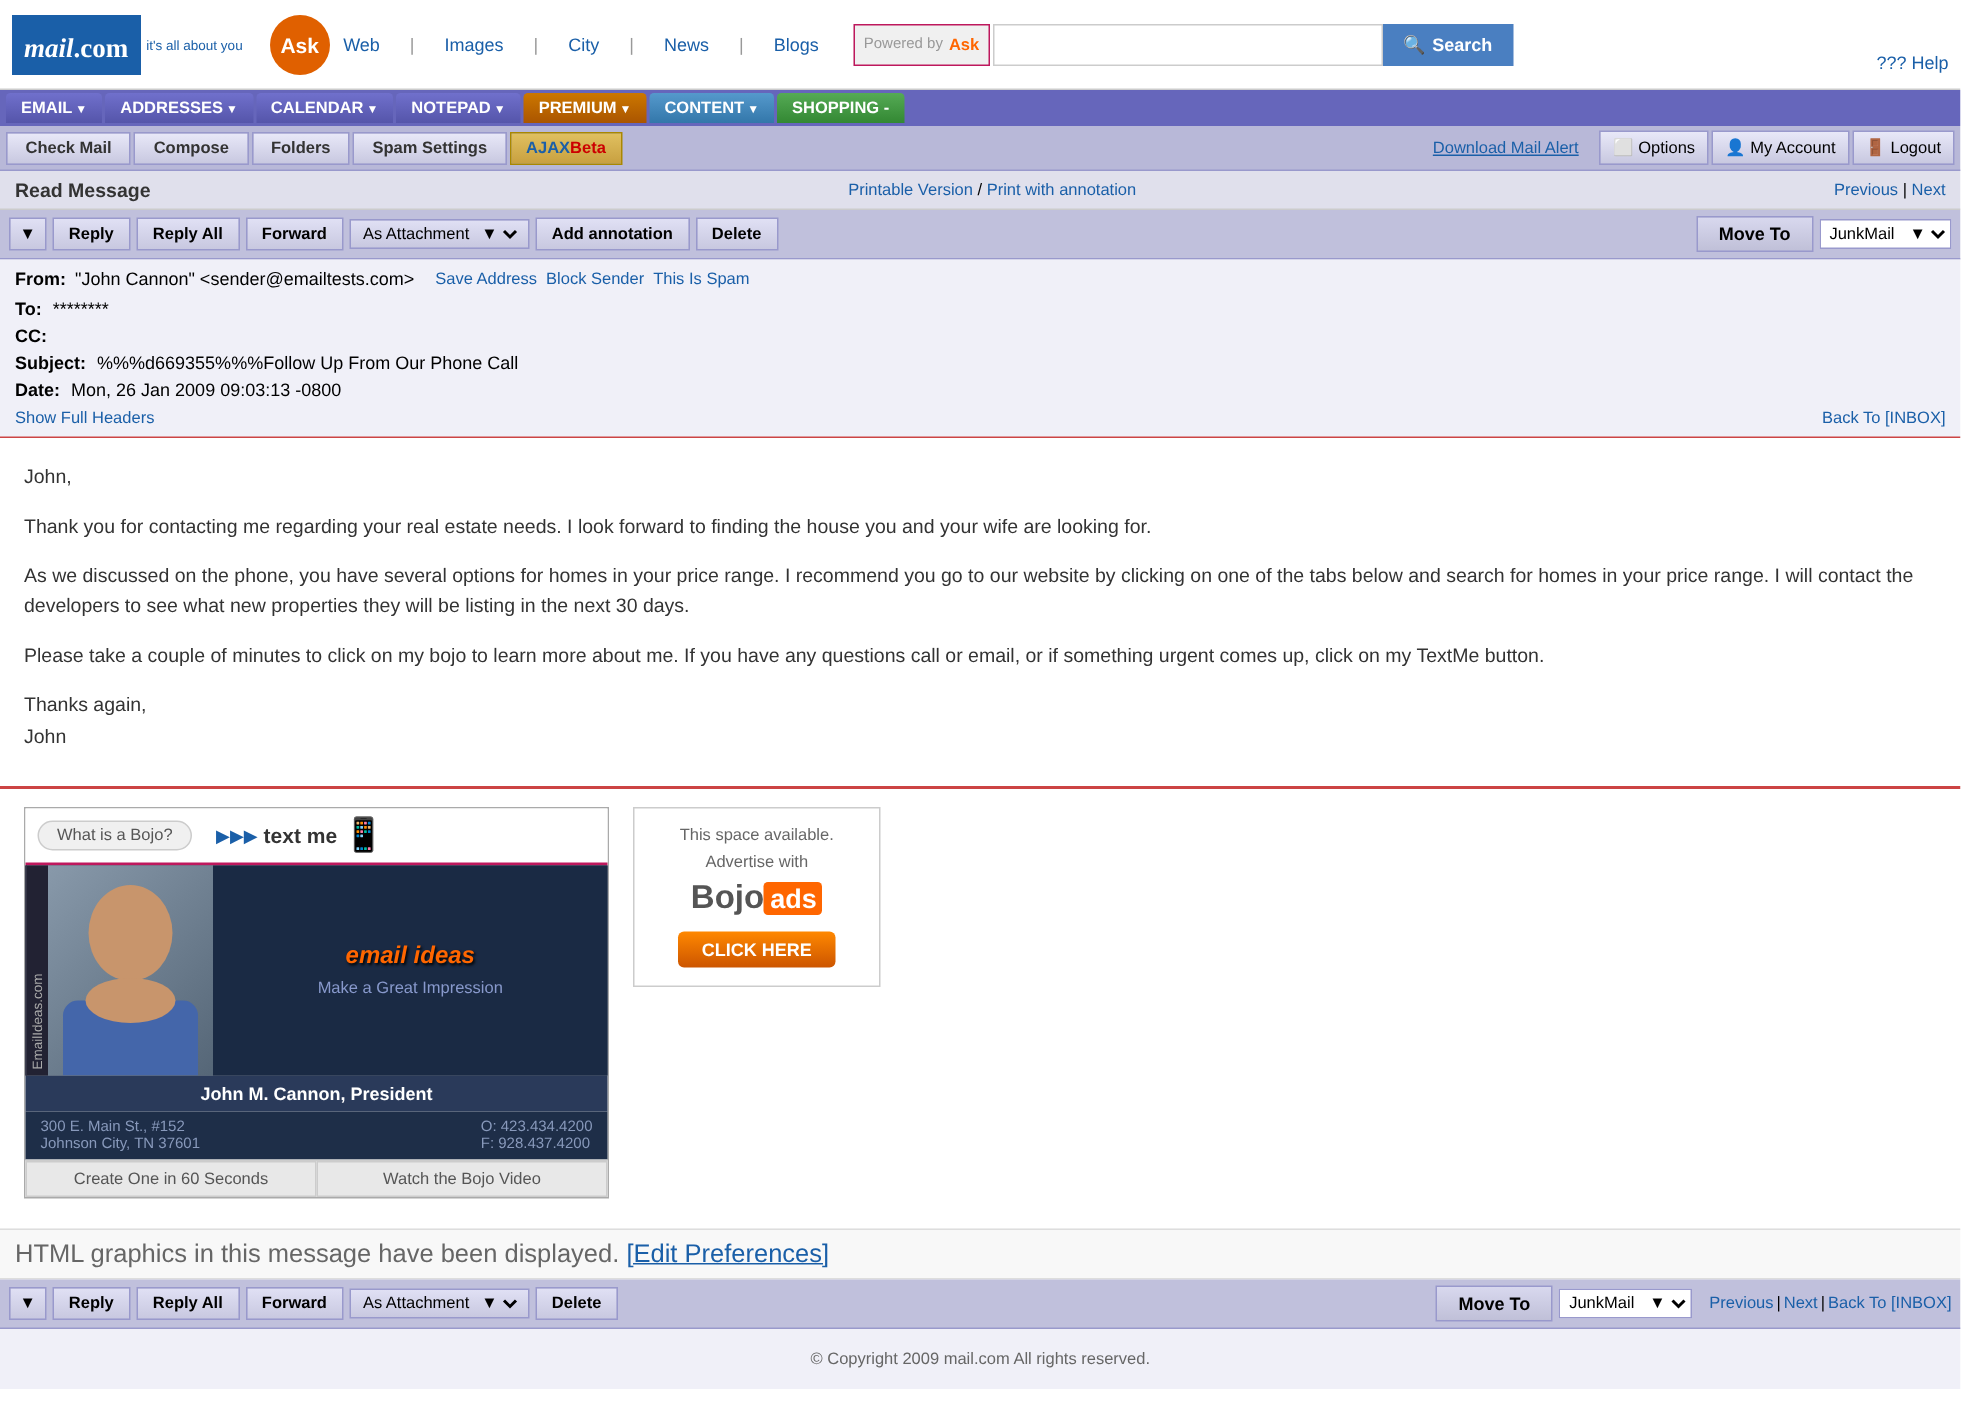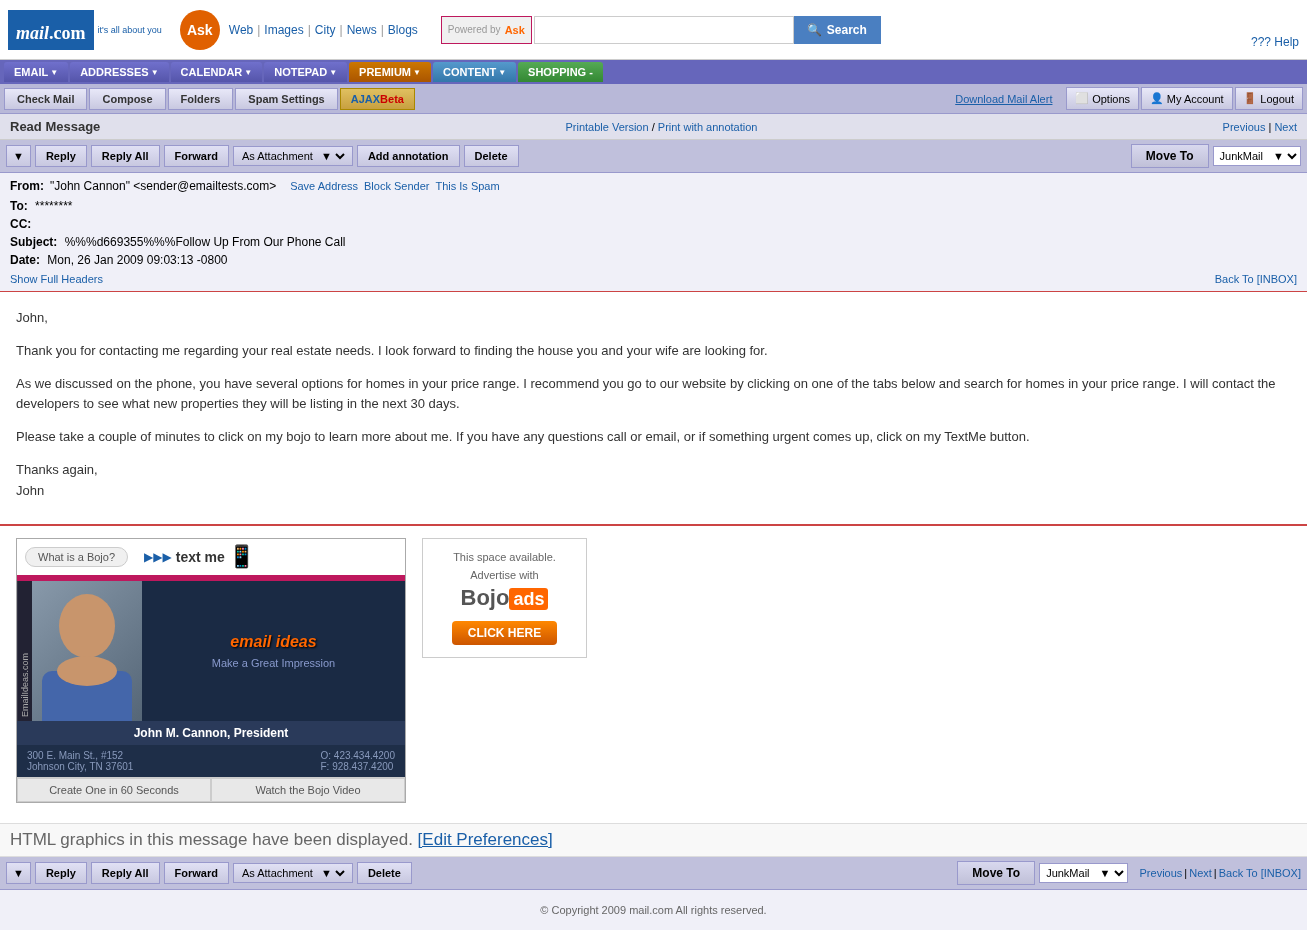--- a/index.html
+++ b/index.html
@@ -5,21 +5,21 @@
     * { margin: 0; padding: 0; box-sizing: border-box; }
     body { font-family: Arial, sans-serif; font-size: 12px; background: #fff; color: #000; }
 
     
     #top-bar { display: flex; align-items: center; background: #fff; padding: 5px 8px; border-bottom: 1px solid #ccc; height: 60px; }
     #logo { display: flex; align-items: center; margin-right: 10px; }
     #logo-img { background: #1a5fa8; padding: 4px 8px; display: flex; align-items: center; }
     #logo-mail { font-size: 28px; font-weight: bold; color: #fff; font-family: Georgia, serif; }
     #logo-tagline { font-size: 9px; color: #1a5fa8; margin-left: 4px; }
     #ask-logo { width: 36px; height: 36px; background: #e8e; border-radius: 50%; display: flex; align-items: center; justify-content: center; font-size: 11px; font-weight: bold; color: #fff; margin: 0 8px; background: #ff6600; }
-    #nav-links { display: flex; align-items: center; font-size: 12px; color: #666; margin-right: 10px; }
+    #nav-links { display: flex; align-items: center; font-size: 12px; color: #666; margin-right: 10px; gap: 16px; }
     #nav-links a { color: #1a5fa8; text-decoration: none; margin: 0 3px; }
     #nav-links span { color: #999; margin: 0 1px; }
     #search-area { display: flex; align-items: center; flex: 1; max-width: 440px; }
     #powered-by { font-size: 10px; color: #999; background: #f0f0f0; padding: 2px 4px; border: 1px solid #ccc; display: flex; align-items: center; margin-right: 2px; white-space: nowrap; }
     #search-input { flex: 1; height: 28px; border: 1px solid #ccc; padding: 2px 4px; font-size: 12px; }
     #search-btn { background: #4a7fc1; color: #fff; border: none; height: 28px; padding: 0 12px; font-size: 12px; font-weight: bold; cursor: pointer; display: flex; align-items: center; gap: 4px; }
     #help-link { margin-left: auto; font-size: 12px; color: #1a5fa8; text-decoration: none; margin-top: 25px; }
 
     
     #nav-menu { display: flex; background: #6666cc; padding: 2px 4px; gap: 2px; }
@@ -200,21 +200,21 @@
   <p>Thank you for contacting me regarding your real estate needs.  I look forward to finding the house you and your wife are looking for.</p>
   <p>As we discussed on the phone, you have several options for homes in your price range.  I recommend you go to our website by clicking on one of the tabs below and search for homes in your price range.  I will contact the developers to see what new properties they will be listing in the next 30 days.</p>
   <p>Please take a couple of minutes to click on my bojo to learn more about me.  If you have any questions call or email, or if something urgent comes up, click on my TextMe button.</p>
   <p>Thanks again,<br>John</p>
 </div>
 
 <div id="sig-area" style="padding:12px 16px 20px;display:flex;gap:16px;align-items:flex-start;">
 
   <div style="border:1px solid #aaa;width:390px;">
 
-    <div style="display:flex;align-items:center;background:#fff;padding:5px 8px;border-bottom:6px solid #be185d;gap:8px;">
+    <div style="display:flex;align-items:center;background:#fff;padding:5px 8px;border-bottom:2px solid #be185d;gap:8px;">
       <div style="background:#f0f0f0;border:1px solid #ccc;border-radius:12px;padding:3px 12px;font-size:11px;color:#555;cursor:pointer;">What is a Bojo?</div>
       <div style="display:flex;align-items:center;gap:4px;margin-left:8px;">
         <span style="color:#1a5fa8;font-size:12px;">▶▶▶</span>
         <span style="font-size:14px;font-weight:bold;color:#333;">text me</span>
         <span style="font-size:22px;">📱</span>
       </div>
     </div>
 
     <div style="display:flex;background:#1a2a44;position:relative;">
 

